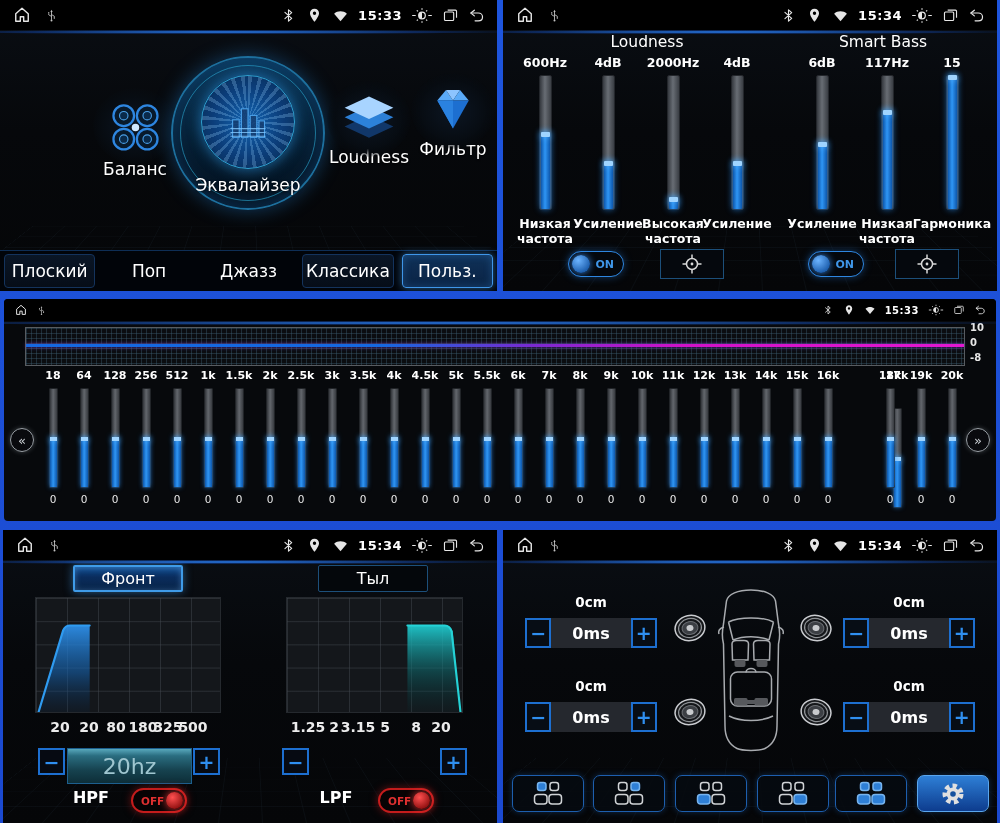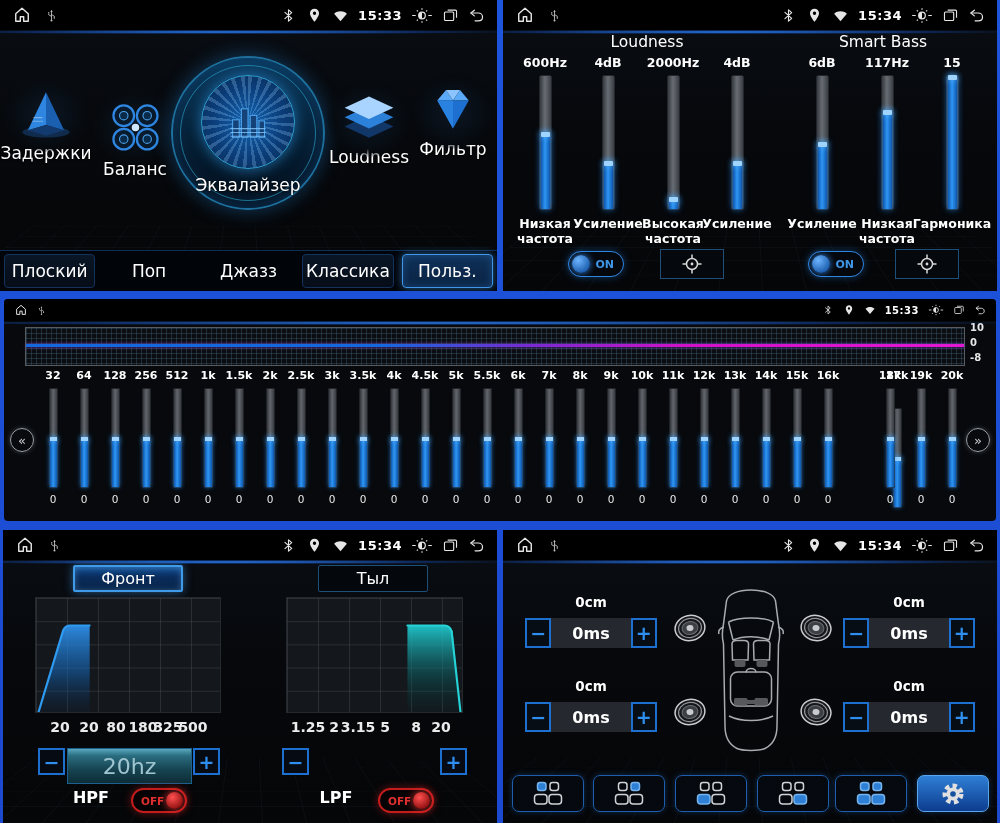--- a/index.html
+++ b/index.html
@@ -216,32 +216,20 @@
               <path d="M9 4.5 L4 8.5 L9 12.5"></path>
               <path d="M4.5 8.5 H14.5 C18 8.5 20.5 11 20.5 14 C20.5 17.5 18 19.5 14.5 19.5 H10"></path>
             </svg>
           </span>
     </span>
   </div>
 
     <div class="glowline"></div>
     <div class="floor"></div>
 
-    <div class="menu-item mi-delays">
-      <span class="mi-shadow">
-          <svg width="58" height="52" viewBox="0 0 64 56">
-        <ellipse cx="32" cy="48" rx="26" ry="6" fill="rgba(40,120,220,.28)"></ellipse>
-        <polygon points="32,4 12,46 32,40" fill="#2e86e0"></polygon>
-        <polygon points="32,4 52,46 32,40" fill="#1b5fb0"></polygon>
-        <polygon points="12,46 32,40 52,46 32,52" fill="#123a6e"></polygon>
-        <path d="M18 32 h10 M17 36 h12" stroke="rgba(255,255,255,.35)" stroke-width="1.2"></path>
-      </svg>
-        </span>
-      <span class="mi-label">Задержки</span>
-    </div>
 
     <div class="menu-item mi-balance">
       <span class="mi-shadow">
           <svg width="60" height="60" viewBox="0 0 64 64">
         <g fill="#081a2c" stroke="#2e86e0" stroke-width="2.4">
           <circle cx="20" cy="21" r="11"></circle>
               <circle cx="45" cy="21" r="11"></circle>
           <circle cx="20" cy="46" r="11"></circle>
               <circle cx="45" cy="46" r="11"></circle>
         </g>
@@ -530,21 +518,21 @@
 
     <div class="glowline"></div>
     <div class="spectrum">
       <div class="spec-line"></div>
     </div>
     <div class="spec-scale ss-0">10</div>
     <div class="spec-scale ss-1">0</div>
     <div class="spec-scale ss-2">-8</div>
     <div id="bands">
   <div class="band" style="left: 33px;">
-    <div class="band-freq">32</div>
+    <div class="band-freq">18</div>
     <div class="band-track">
             <div class="band-fill"></div>
           </div>
     <div class="band-val">0</div>
   </div>
 
   <div class="band" style="left: 64px;">
     <div class="band-freq">64</div>
     <div class="band-track">
             <div class="band-fill"></div>

